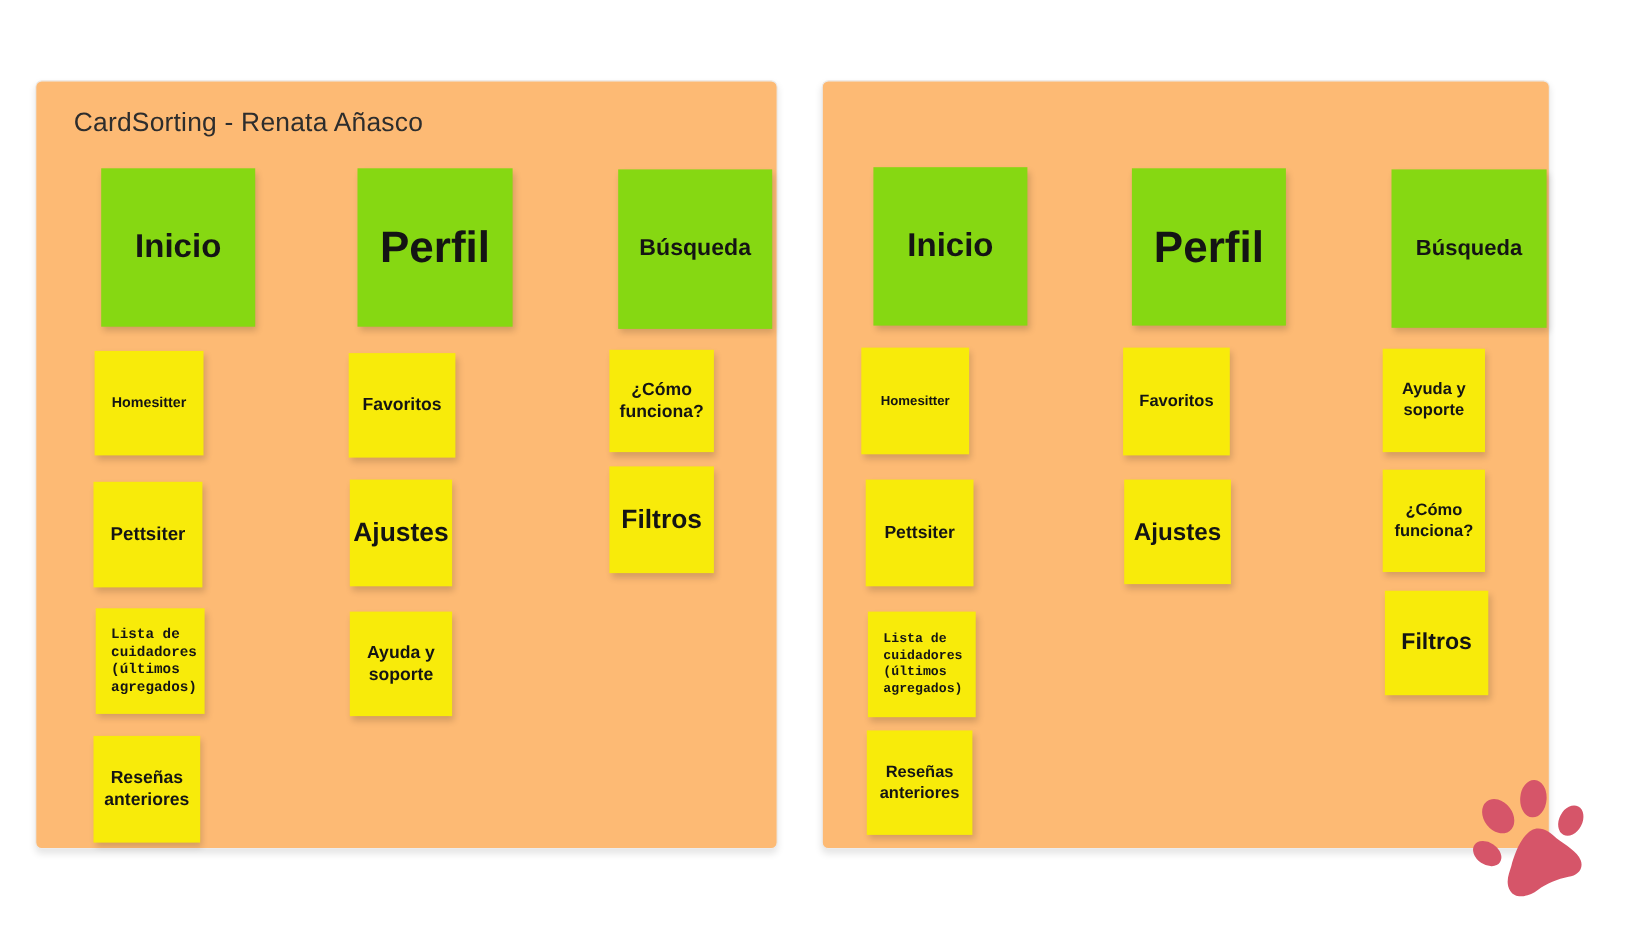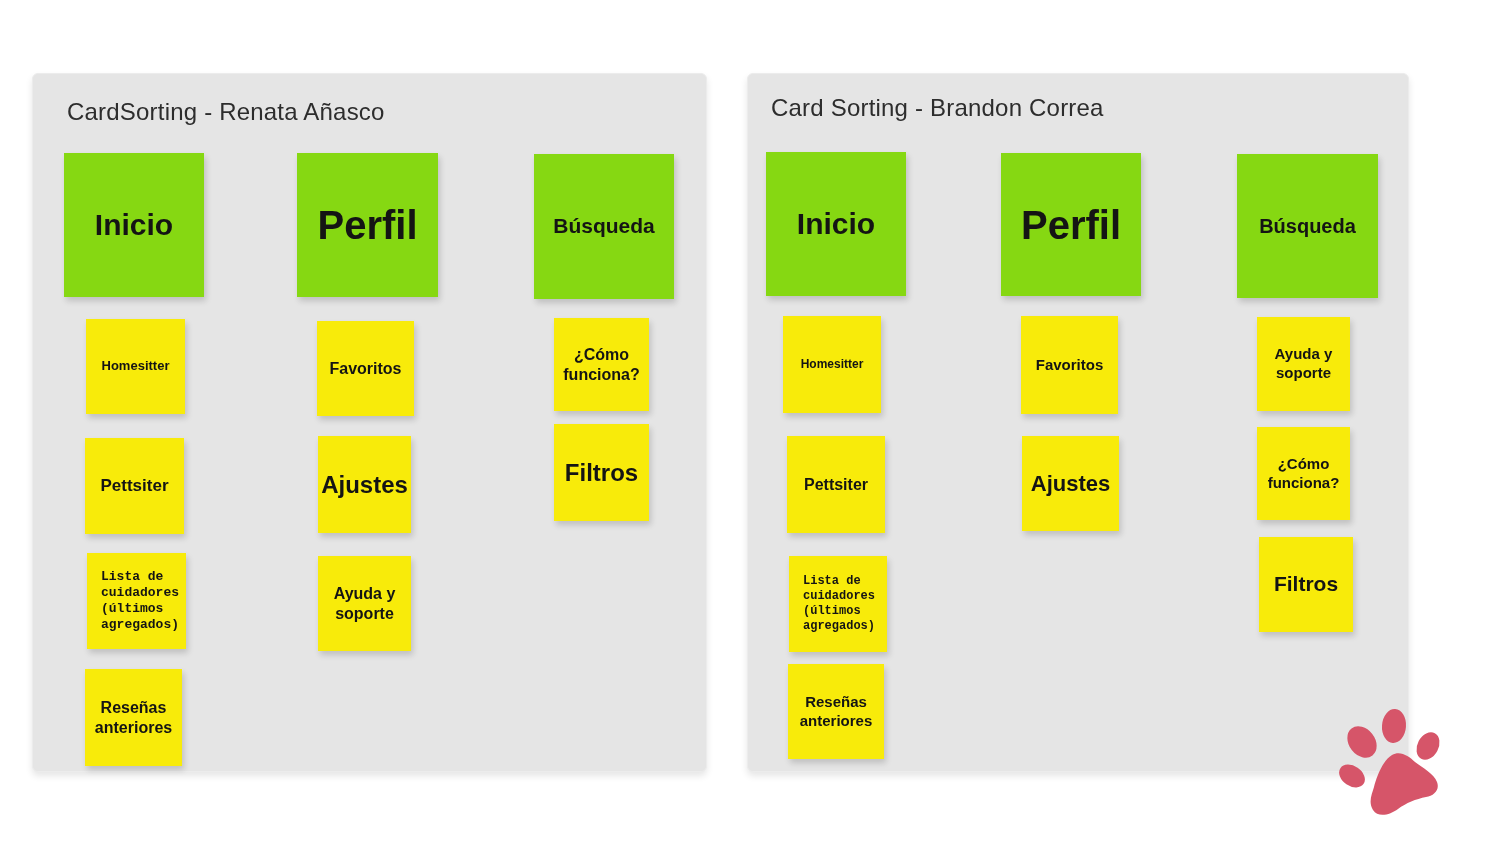--- a/index.html
+++ b/index.html
@@ -1,34 +1,34 @@
 <!DOCTYPE html>
 <html><head>
 <meta charset="utf-8">
 <style>
   html,body{margin:0;padding:0;}
   body{
     width:1492px;height:841px;position:relative;overflow:hidden;
     background:#ffffff;font-family:"Liberation Sans", sans-serif;
   }
   .board{
-    position:absolute;background:#e5e5e5;
+    position:absolute;background:#fdba74;
     border:1px solid #ececec;border-radius:6px;
     box-shadow:0 4px 7px rgba(0,0,0,0.10);
   }
   .board-title{
     position:absolute;font-size:24px;font-weight:400;color:#2d2d2d;
     white-space:nowrap;letter-spacing:0.2px;
   }
   .card{
     position:absolute;display:flex;align-items:center;justify-content:center;
     text-align:center;font-weight:700;color:#141414;line-height:1.25;
     box-shadow:2px 4px 6px rgba(0,0,0,0.16);box-sizing:border-box;
   }
-  .card.green{padding:0 4px;}
+  .card.green{padding:0 4px;margin-left:28px;}
   .card.yellow{width:98px;height:96px;padding:0 7px;}
   .card.left-align{justify-content:flex-start;text-align:left;padding-left:14px;padding-right:6px;font-family:Liberation Mono, monospace;}
   .paw{position:absolute;left:1330px;top:697px;width:135px;height:135px;}
 </style>
 </head>
 <body>
 
 <div class="board" style="left:32px;top:73px;width:673px;height:697px">
 
   <div class="board-title" style="left:34px;top:24px">CardSorting - Renata Añasco</div>
@@ -45,21 +45,20 @@
   <div class="card yellow" style="left: 284px; top: 247px; width: 97px; height: 95px; font-size: 16px; background-color: rgb(248, 235, 10);">Favoritos</div>
   <div class="card yellow" style="left: 285px; top: 362px; width: 93px; height: 97px; font-size: 24px; background-color: rgb(248, 235, 10);">Ajustes</div>
   <div class="card yellow" style="left: 285px; top: 482px; width: 93px; height: 95px; font-size: 16px; background-color: rgb(248, 235, 10);">Ayuda y soporte</div>
 
   <div class="card yellow" style="left: 521px; top: 244px; width: 95px; height: 93px; font-size: 16px; background-color: rgb(248, 235, 10);">¿Cómo funciona?</div>
   <div class="card yellow" style="left: 521px; top: 350px; width: 95px; height: 97px; font-size: 24px; background-color: rgb(248, 235, 10);">Filtros</div>
 </div>
 
 <div class="board" style="left:747px;top:73px;width:660px;height:697px">
 
-  <div class="board-title" style="left:23px;top:20px">Card Sorting - Brandon Correa</div>
 
   <div class="card green" style="left: 18px; top: 78px; width: 140px; height: 144px; font-size: 30px; background-color: rgb(134, 216, 18);">Inicio</div>
   <div class="card green" style="left: 253px; top: 79px; width: 140px; height: 143px; font-size: 40px; background-color: rgb(134, 216, 18);">Perfil</div>
   <div class="card green" style="left: 489px; top: 80px; width: 141px; height: 144px; font-size: 20px; background-color: rgb(134, 216, 18);">Búsqueda</div>
 
   <div class="card yellow" style="left: 35px; top: 242px; width: 98px; height: 97px; font-size: 12px; background-color: rgb(248, 235, 10);">Homesitter</div>
   <div class="card yellow" style="left: 39px; top: 362px; width: 98px; height: 97px; font-size: 16px; background-color: rgb(248, 235, 10);">Pettsiter</div>
   <div class="card yellow left-align" style="left: 41px; top: 482px; width: 98px; height: 96px; font-size: 12px; background-color: rgb(248, 235, 10);">Lista de cuidadores (últimos agregados)</div>
   <div class="card yellow" style="left: 40px; top: 590px; width: 96px; height: 95px; font-size: 15px; background-color: rgb(248, 235, 10);">Reseñas anteriores</div>
 

